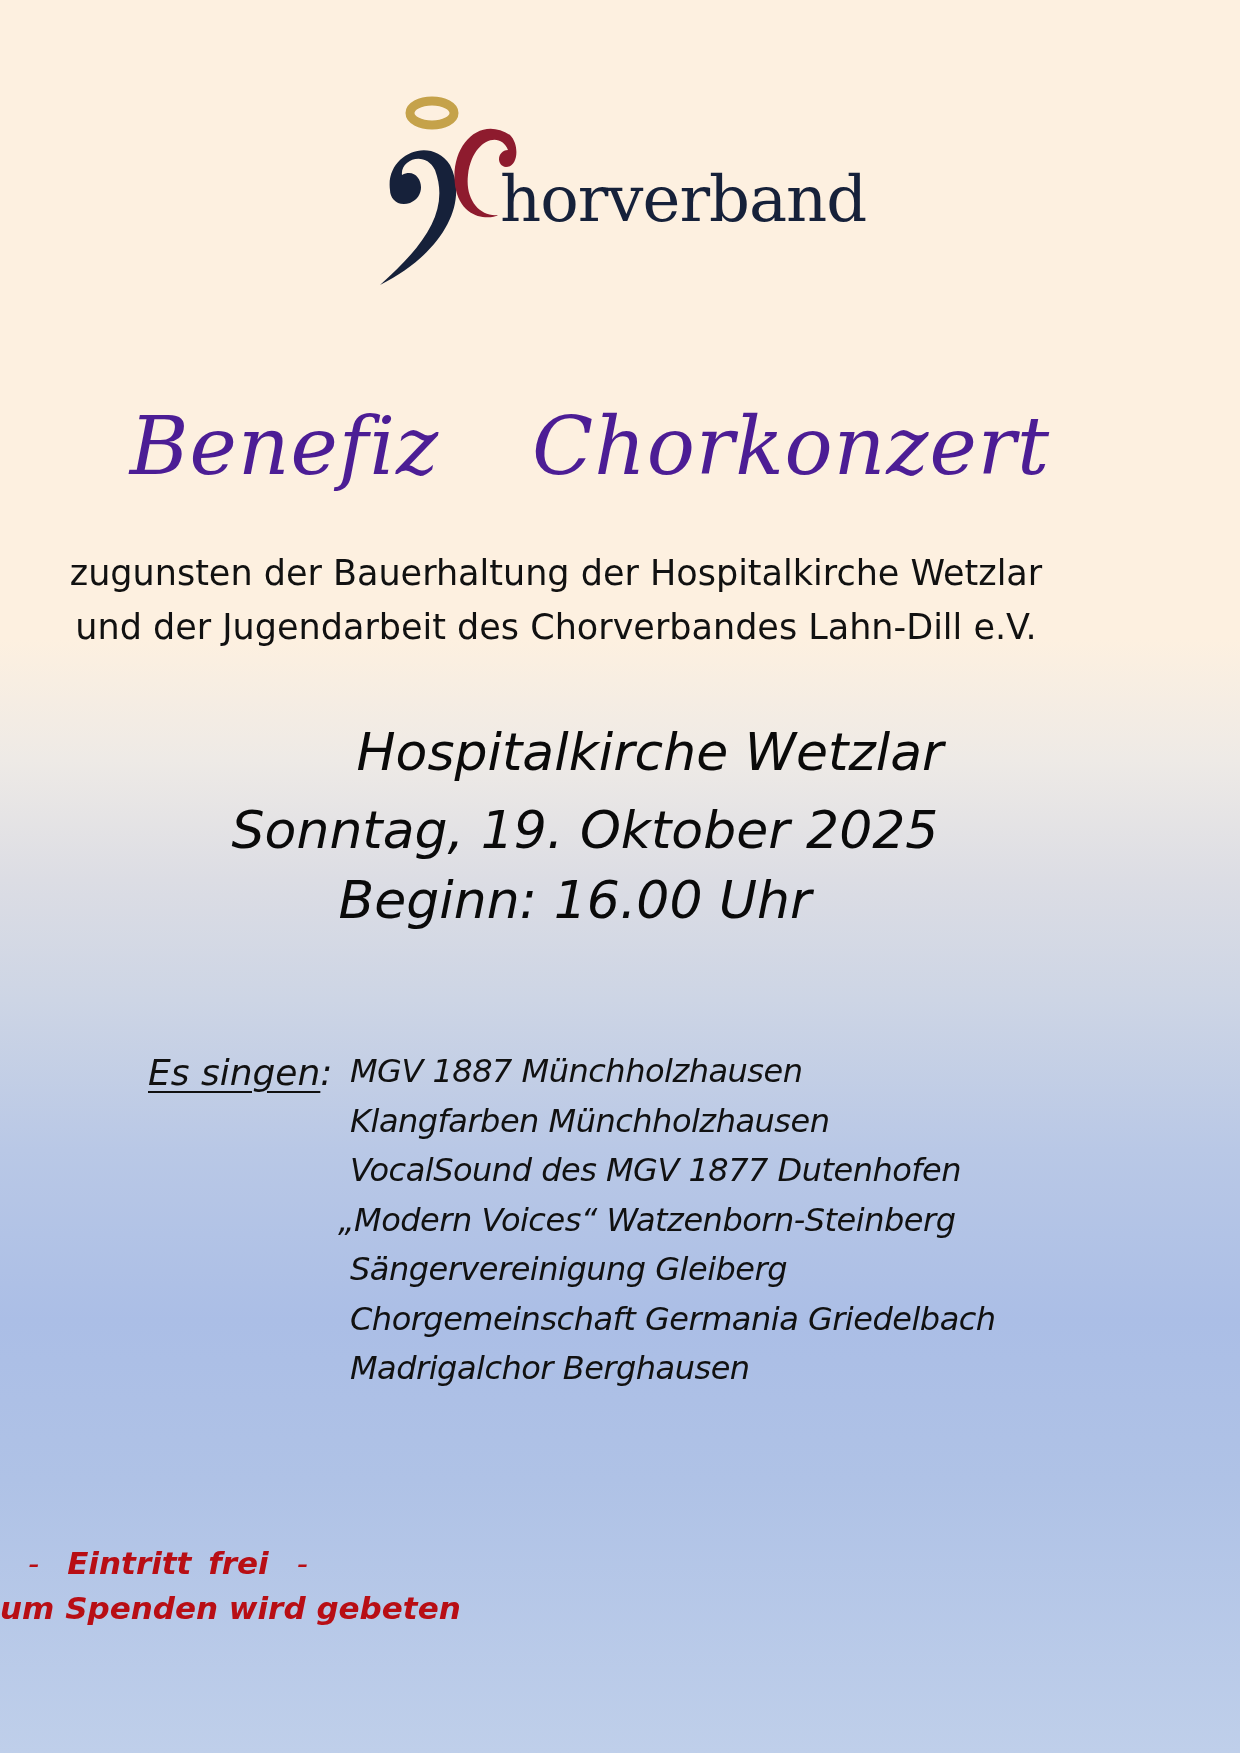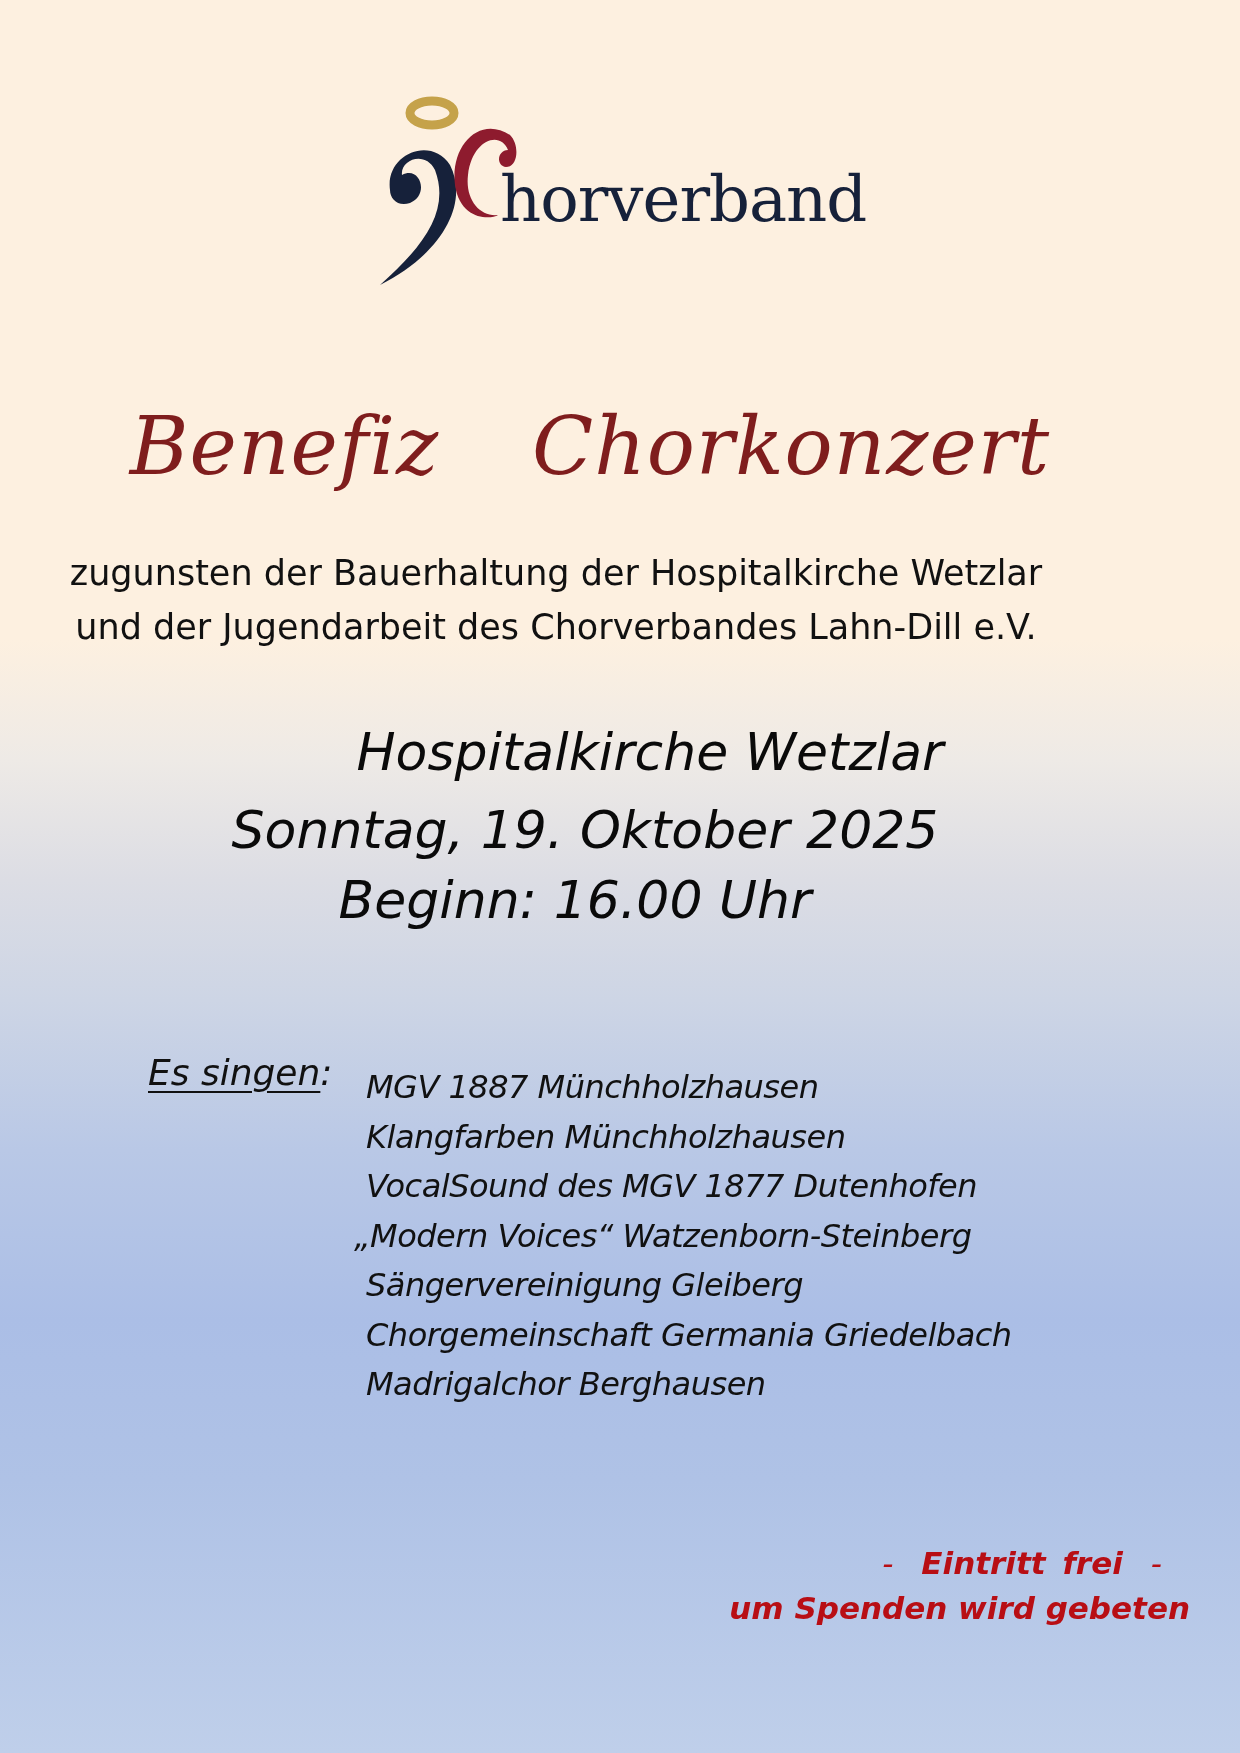--- a/index.html
+++ b/index.html
@@ -36,21 +36,21 @@
     .logo-line1 { left: 120px; top: 72px; }
     .logo-line2 { left: 70px; top: 130px; }
 
     
     #title {
       left: 0; width: 1180px; top: 400px;
       text-align: center;
       font-family: "DejaVu Serif", "Liberation Serif", serif;
       font-style: italic;
       font-size: 80px;
-      color: #7f1d1d;
+      color: #4c1d95;
       letter-spacing: 1px;
       word-spacing: 20px;
     }
 
     
     .purpose {
       left: 0; width: 1112px; text-align: center;
       font-family: "DejaVu Sans", sans-serif;
       font-size: 35px;
       color: #111;
@@ -74,33 +74,33 @@
     #singers-label {
       left: 148px; top: 1052px;
       font-family: "DejaVu Sans", sans-serif;
       font-style: italic;
       font-size: 36px;
       color: #111;
     }
     #singers-label .u { text-decoration: underline; text-underline-offset: 6px; text-decoration-thickness: 2px; }
     #singers-list {
       left: 350px; top: 1047px;
-      margin: 16px; padding: 0; list-style: none;
+      margin: 0; padding: 0; list-style: none;
       font-family: "DejaVu Sans", sans-serif;
       font-style: italic;
       font-size: 32px;
       color: #111;
       letter-spacing: -0.5px;
     }
     #singers-list li { height: 49.5px; line-height: 49.5px; white-space: nowrap; }
     #singers-list li.hang { margin-left: -12px; }
 
     
     .admission {
-      left: 0; width: 1190px; text-align: right;
+      left: 0; width: 1190px; text-align: left;
       font-family: "DejaVu Sans", "Liberation Sans", sans-serif;
       font-style: italic;
       font-weight: bold;
       font-size: 31px;
       color: #b80e14;
     }
     #admission-1 { top: 1545px; word-spacing: 6px; }
     #admission-1 .dash { font-weight: normal; margin: 0 28px; }
     #admission-2 { top: 1590px; }
   </style>

